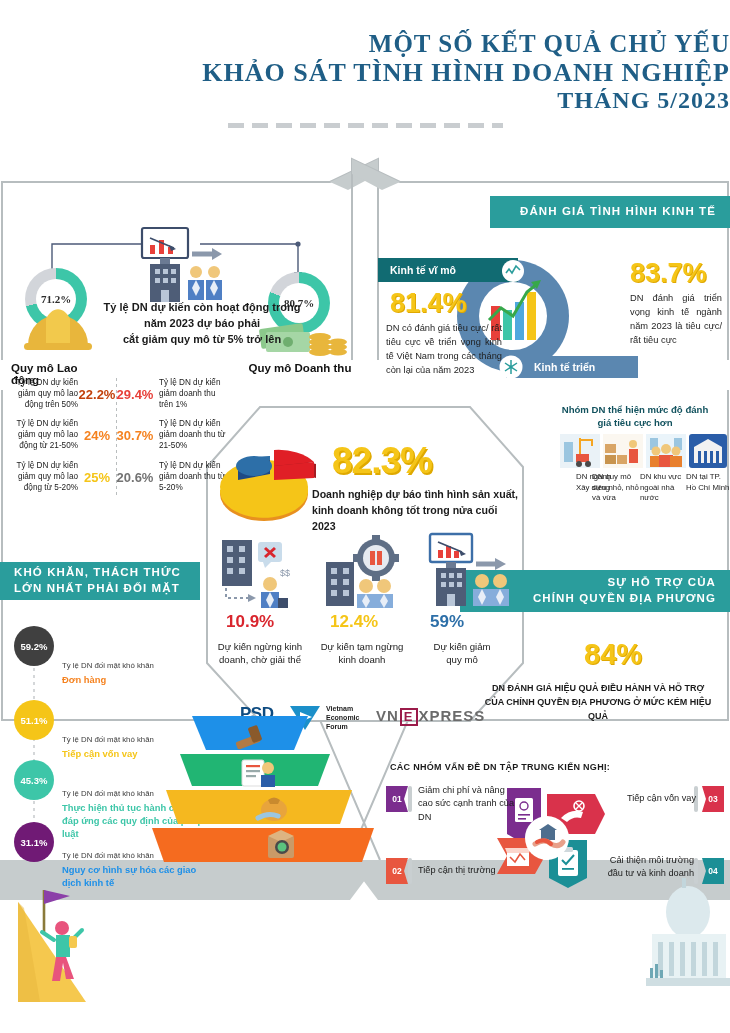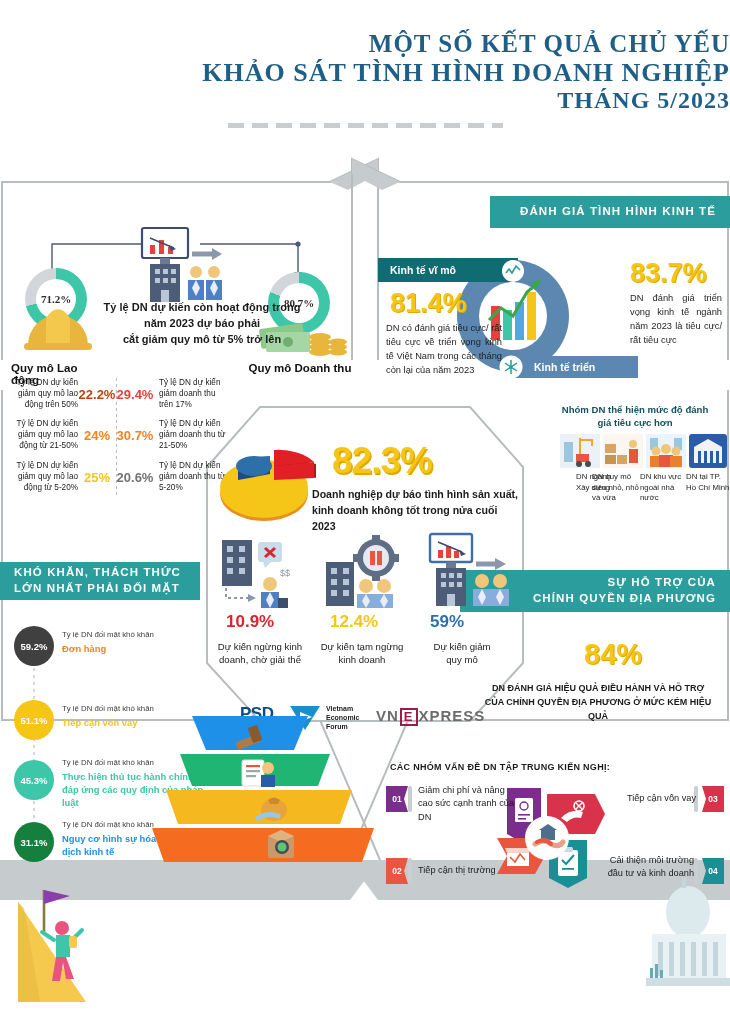--- a/index.html
+++ b/index.html
@@ -69,21 +69,21 @@
   .pct-huge { position:absolute; color:#F5C518; font-weight:800; font-size:37px;
      text-shadow:1.5px 1.5px 0 #dfa900; letter-spacing:-1px; }
   .center-sub { position:absolute; font-size:10.6px; font-weight:700; color:#1b1b1b; line-height:1.5; }
 
   .mid-num { position:absolute; font-size:17px; font-weight:800; }
   .mid-cap { position:absolute; font-size:9.6px; color:#1b1b1b; text-align:center; line-height:1.4; }
 
   
   .bub { position:absolute; border-radius:50%; display:flex; align-items:center;
      justify-content:center; color:#fff; font-size:9.5px; font-weight:700; }
-  .bub-lab { position:absolute; font-size:7.8px; color:#3a3a3a; line-height:1.35; }
+  .bub-lab { position:absolute; font-size:7.8px; color:#3a3a3a; line-height:1.35;margin-top:31px; }
   .bub-hl { font-size:9.4px; font-weight:700; line-height:1.4; display:block; margin-top:1px; }
 
   
   .rec-num { position:absolute; width:22px; height:26px; color:#fff; font-size:8.5px;
      font-weight:700; display:flex; align-items:center; justify-content:center;
      clip-path: polygon(0 0,100% 0,100% 100%,0 100%,18% 50%); }
   .rec-num.left { clip-path: polygon(0 0,100% 0,82% 50%,100% 100%,0 100%); }
   .rec-txt { position:absolute; font-size:9.2px; line-height:1.45; color:#1b1b1b; }
   .rec-tick { position:absolute; width:4px; background:#c9cfd1; border-radius:2px; }
 
@@ -219,21 +219,21 @@
     <div>cắt giảm quy mô từ 5% trở lên</div>
   </div>
 
   <div class="divider-v"></div>
   <div class="stat-table">
 
     <div class="stat-row">
       <div class="srt l">Tỷ lệ DN dự kiến giảm quy mô lao động trên 50%</div>
       <div class="snum" style="color:#c2410c">22.2%</div>
       <div class="snum" style="color:#E8403A">29.4%</div>
-      <div class="srt r">Tỷ lệ DN dự kiến giảm doanh thu trên 17%</div>
+      <div class="srt r">Tỷ lệ DN dự kiến giảm doanh thu trên 1%</div>
     </div>
 
     <div class="stat-row">
       <div class="srt l">Tỷ lệ DN dự kiến giảm quy mô lao động từ 21-50%</div>
       <div class="snum" style="color:#F5821F">24%</div>
       <div class="snum" style="color:#F5821F">30.7%</div>
       <div class="srt r">Tỷ lệ DN dự kiến giảm doanh thu từ 21-50%</div>
     </div>
 
     <div class="stat-row">
@@ -486,21 +486,21 @@
   </div>
 
   <div class="bub" style="left:14px;top:760px;width:40px;height:40px;background:#3DC6A8">
     <span>45.3%</span>
   </div>
   <div class="bub-lab" style="left:62px;top:758px;width:146px">
     <span>Tỷ lệ DN đối mặt khó khăn</span>
     <span class="bub-hl" style="color:#3DC6A8">Thực hiện thủ tục hành chính và đáp ứng các quy định của pháp luật</span>
   </div>
 
-  <div class="bub" style="left:14px;top:822px;width:40px;height:40px;background:#15803d">
+  <div class="bub" style="left:14px;top:822px;width:40px;height:40px;background:#701a75">
     <span>31.1%</span>
   </div>
   <div class="bub-lab" style="left:62px;top:820px;width:146px">
     <span>Tỷ lệ DN đối mặt khó khăn</span>
     <span class="bub-hl" style="color:#1E90E8">Nguy cơ hình sự hóa các giao dịch kinh tế</span>
   </div>
 
   <svg style="position:absolute;left:118px;top:716px;width:250px;height:170px">
 
     <path d="M74 0 L190 0 L176 34 L88 34 Z" fill="#1E90E8"></path>

